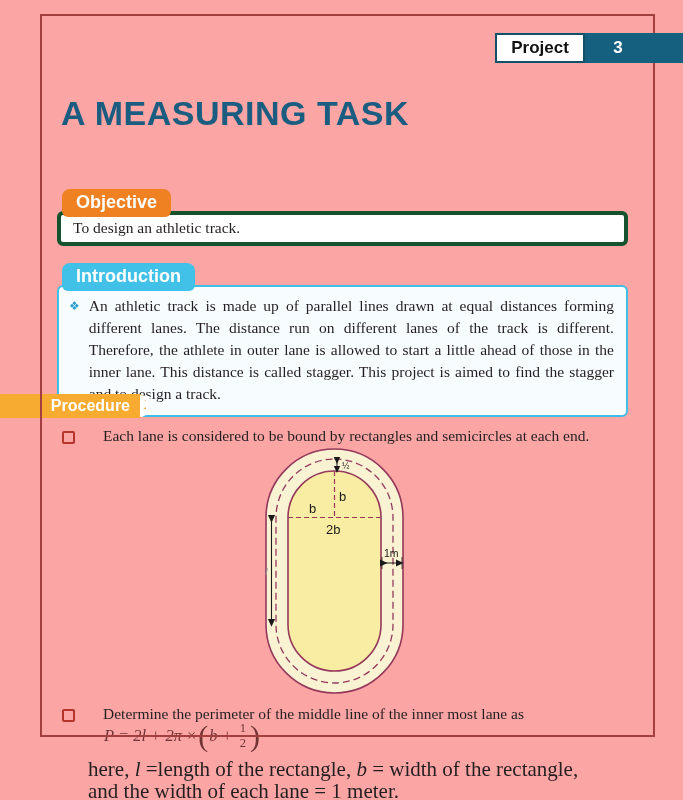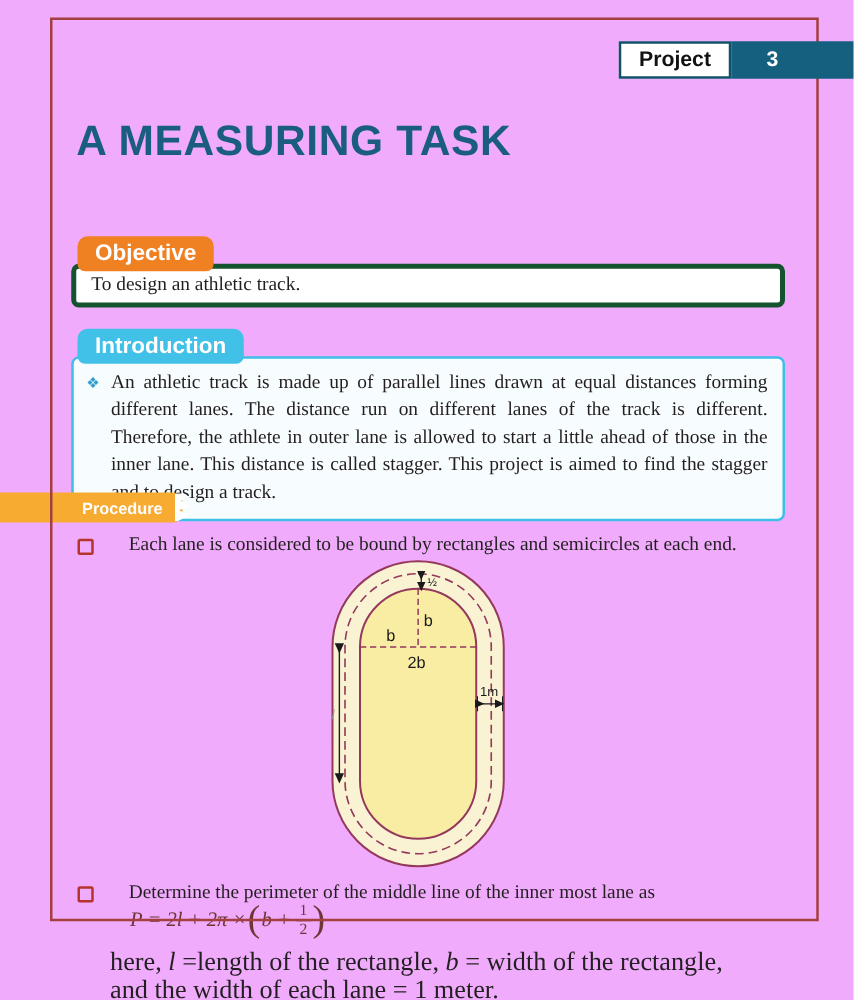--- a/index.html
+++ b/index.html
@@ -1,16 +1,16 @@
 <!DOCTYPE html>
 <html><head>
 <meta charset="utf-8">
 <style>
   html,body{margin:0;padding:0;background:#ffffff;}
-  #page{position:relative;width:683px;height:800px;background:#f0abfc;overflow:hidden;
+  #page{position:relative;width:683px;height:800px;background:#fca5a5;overflow:hidden;
         font-family:"Liberation Serif",serif;color:#231f20;}
 
   
   .frame{position:absolute;left:40px;top:14px;width:615px;height:723px;
          border:2px solid #a33f3f;box-sizing:border-box;z-index:3;pointer-events:none;}
 
   
   .project-badge{position:absolute;left:495px;top:33px;right:0;height:30px;display:flex;z-index:4;
                  font-family:"Liberation Sans",sans-serif;font-weight:bold;}
   .project-label{background:#ffffff;border:2px solid #10506b;box-sizing:border-box;width:90px;
@@ -35,21 +35,21 @@
   
   .intro-box{top:285px;border:2px solid #3fbfe7;background:#f7fcfe;padding:8px 12px 10px 10px;
              font-size:15.5px;line-height:1.42;display:flex;gap:9px;}
   .diamond{color:#2f9fd0;font-size:12px;line-height:1.9;flex:0 0 auto;}
   .intro-text{text-align:justify;}
 
   
   .procedure-bar{position:absolute;left:0;top:394px;width:146px;height:24px;background:#f8ab31;
                  border-radius:0 8px 8px 0;z-index:2;display:flex;align-items:center;justify-content:flex-end;
                  padding-right:16px;box-sizing:border-box;font-family:"Liberation Sans",sans-serif;
-                 font-weight:bold;font-size:13px;color:#ffffff;}
+                 font-weight:bold;font-size:16px;color:#ffffff;}
   .tear{position:absolute;right:-7px;top:1px;width:13px;height:22px;background:#ffffff;
         clip-path:polygon(0 0,100% 10%,35% 25%,95% 45%,25% 60%,90% 78%,15% 100%,0 100%);}
 
   
   .step{position:absolute;left:62px;display:flex;gap:28px;font-size:15.5px;}
   .step-1{top:427px;}
   .step-2{top:705px;}
   .sq-bullet{flex:0 0 auto;width:9px;height:9px;border:2px solid #b5342c;border-radius:2px;margin-top:4px;}
 
   

